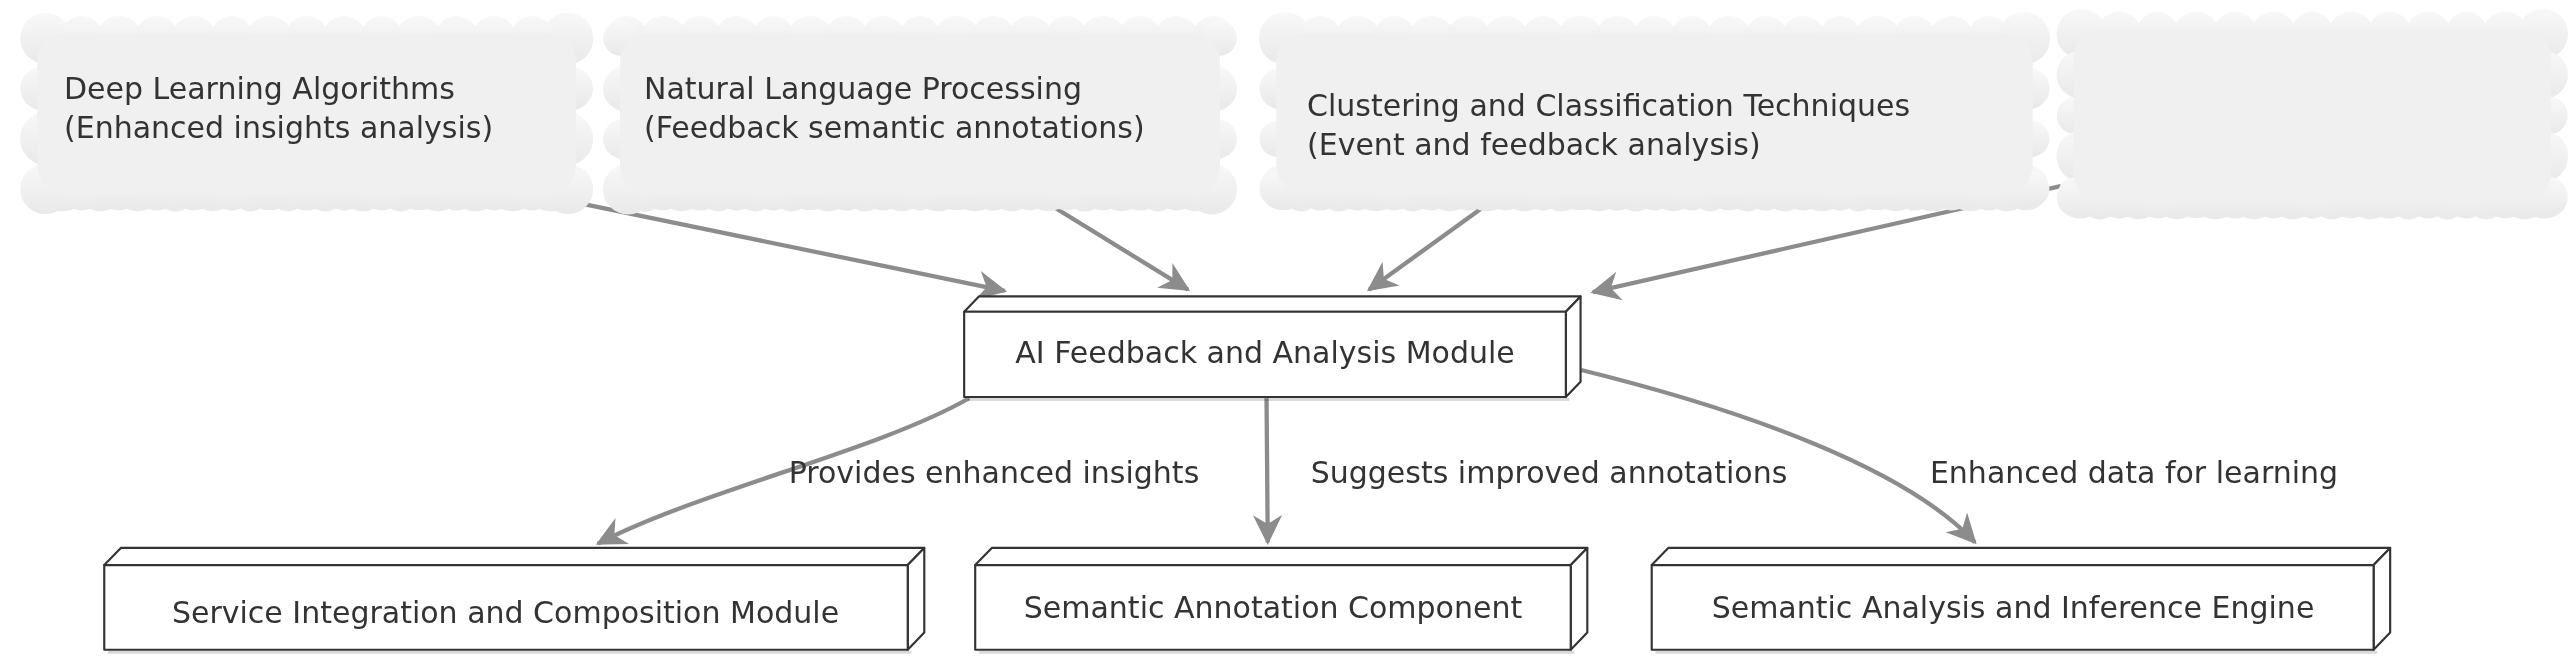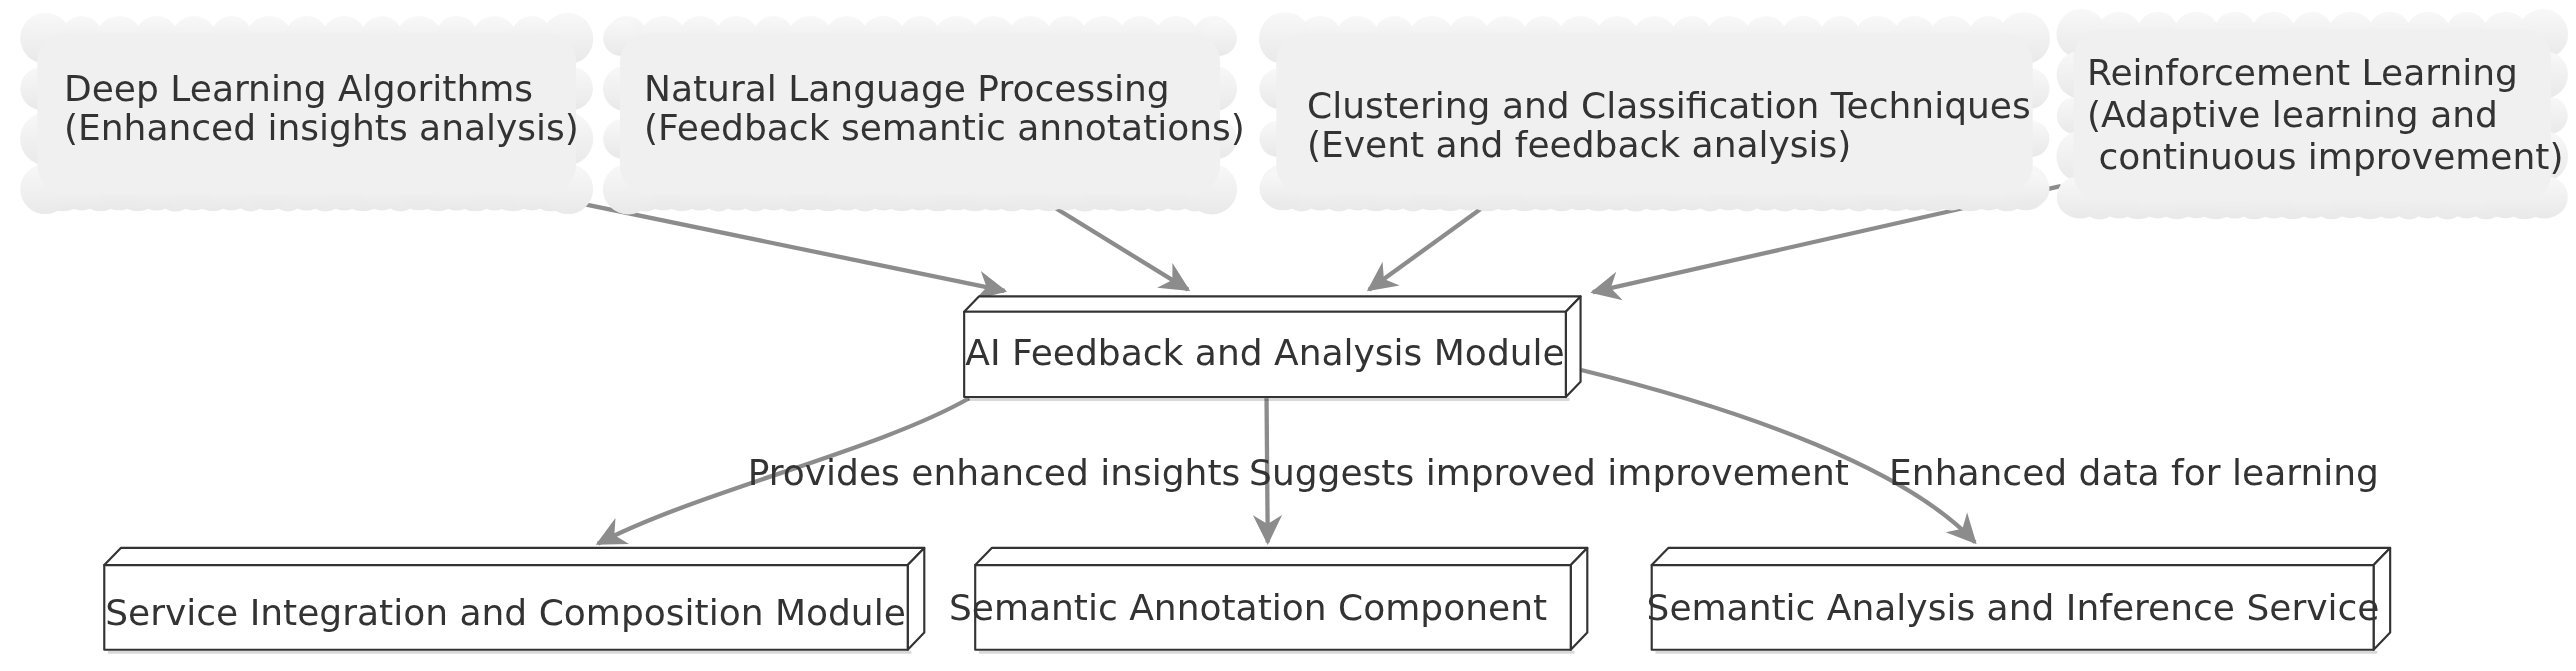--- a/index.html
+++ b/index.html
@@ -14,21 +14,21 @@
 
   .edge-path { fill: none; stroke: var(--edge-color); stroke-width: 7px; }
   .box-face  { fill: var(--node-fill); stroke: var(--node-stroke); stroke-width: 3.5px; stroke-linejoin: round; }
   .box-shadow { fill: none; stroke: rgba(0,0,0,0.15); stroke-width: 5px; }
   .cloud-bump { stroke: none; }
   .cloud-core { stroke: none; }
 
   .label {
     position: absolute;
     color: var(--text-color);
-    font-size: 36px;
+    font-size: 30px;
     line-height: 39px;
     white-space: pre;
   }
   .cloud-label { text-align: left; }
   .box-label {
     display: flex; align-items: center; justify-content: center;
     text-align: center;
   }
   .edge-label {
     transform: translateX(-50%);
@@ -328,27 +328,24 @@
         </g>
       </g>
   </svg>
 
   <div class="label cloud-label" style="left:64px;  top:69px;">Deep Learning Algorithms
 (Enhanced insights analysis)</div>
   <div class="label cloud-label" style="left:644px; top:69px;">Natural Language Processing
 (Feedback semantic annotations)</div>
   <div class="label cloud-label" style="left:1307px; top:86px;">Clustering and Classification Techniques
 (Event and feedback analysis)</div>
-  <div class="label cloud-label" style="left:2087px; top:52px; line-height:42px;">Reinforcement Learning
-(Adaptive learning and
- continuous improvement)</div>
 
   <div class="label box-label" style="left:964px; top:312px; width:602px; height:80px;">AI Feedback and Analysis Module</div>
 
   <div class="label box-label" style="left:104px;  top:565px; width:803px; height:94px;">Service Integration and Composition Module</div>
-  <div class="label box-label" style="left:950px; top:565px; width:596px;  height:85px;">Semantic Annotation Component</div>
-  <div class="label box-label" style="left:1652px; top:565px; width:722px; height:85px;">Semantic Analysis and Inference Service</div>
+  <div class="label box-label" style="left:975px; top:565px; width:596px;  height:85px;">Semantic Annotation Component</div>
+  <div class="label box-label" style="left:1652px; top:565px; width:722px; height:85px;">Semantic Analysis and Inference Engine</div>
 
   <div class="label edge-label" style="left:994px; top:455px;">Provides enhanced insights</div>
-  <div class="label edge-label" style="left:1549px; top:455px;">Suggests improved improvement</div>
+  <div class="label edge-label" style="left:1549px; top:455px;">Suggests improved annotations</div>
   <div class="label edge-label" style="left:2134px; top:455px;">Enhanced data for learning</div>
 </div>
 
 
 </body></html>

